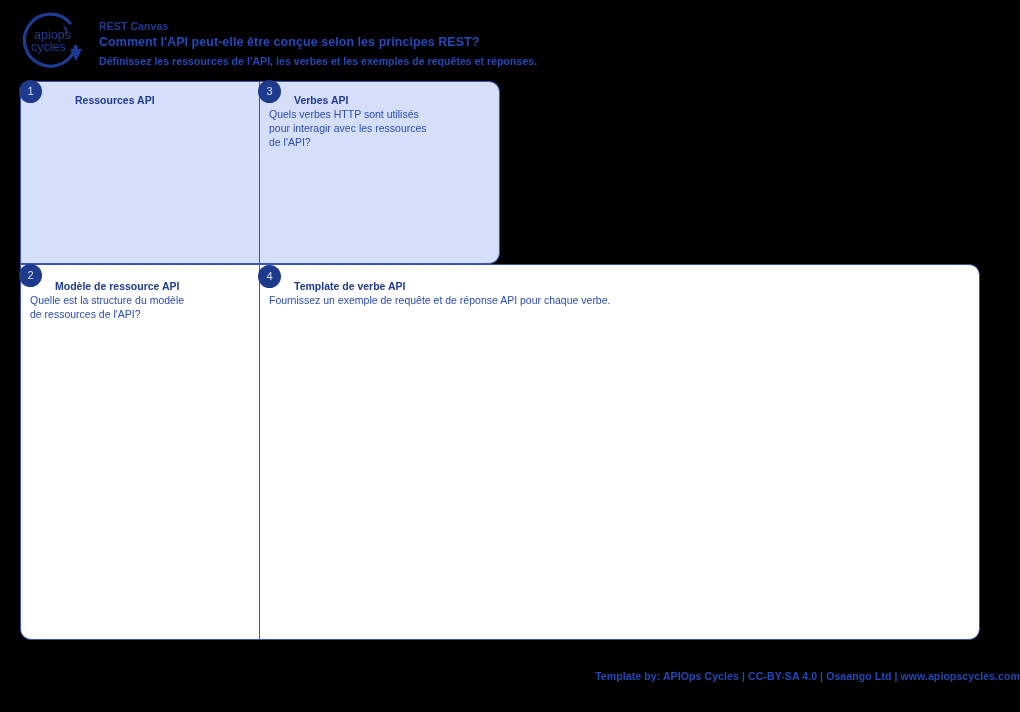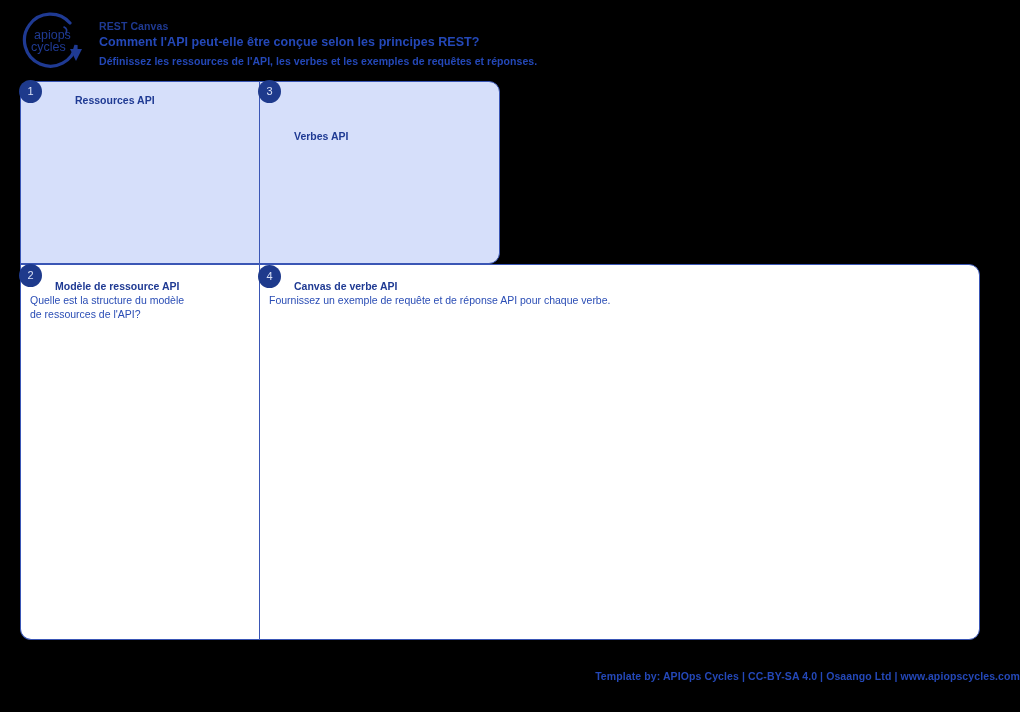--- a/index.html
+++ b/index.html
@@ -127,21 +127,21 @@
     line-height: 13px;
     padding-left: 25px;
   }
   .box-desc {
     font-size: 10.5px;
     color: #2a4db5;
     line-height: 14px;
     white-space: pre-line;
   }
   #body1 { left: 30px;  top: 94px; width: 222px; margin-left: 20px; }
-  #body3 { left: 269px; top: 94px; width: 222px; margin-top: 36px; }
+  #body3 { left: 269px; top: 94px; width: 222px; }
   #body2 { left: 30px;  top: 280px; width: 222px; }
   #body4 { left: 269px; top: 280px; width: 700px; }
 
   
   #footer {
     position: absolute;
     left: 0;
     top: 670px;
     width: 1020px;
     text-align: right;
@@ -177,30 +177,33 @@
 <div id="box1" class="box filled"></div>
 <div id="badge1" class="badge">1</div>
 <div id="body1" class="box-body">
   <div class="box-title">Ressources API</div>
 </div>
 
 <div id="box3" class="box filled"></div>
 <div id="badge3" class="badge">3</div>
 <div id="body3" class="box-body">
   <div class="box-title">Verbes API</div>
+  <div class="box-desc">Quels verbes HTTP sont utilisés
+pour interagir avec les ressources
+de l'API?</div>
 </div>
 
 <div id="box2" class="box empty"></div>
 <div id="badge2" class="badge">2</div>
 <div id="body2" class="box-body">
   <div class="box-title">Modèle de ressource API</div>
   <div class="box-desc">Quelle est la structure du modèle
 de ressources de l'API?</div>
 </div>
 
 <div id="box4" class="box empty"></div>
 <div id="badge4" class="badge">4</div>
 <div id="body4" class="box-body">
-  <div class="box-title">Canvas de verbe API</div>
+  <div class="box-title">Template de verbe API</div>
   <div class="box-desc">Fournissez un exemple de requête et de réponse API pour chaque verbe.</div>
 </div>
 
 <div id="footer">Template by: APIOps Cycles | CC-BY-SA 4.0 | Osaango Ltd | www.apiopscycles.com</div>
 
 </body></html>

